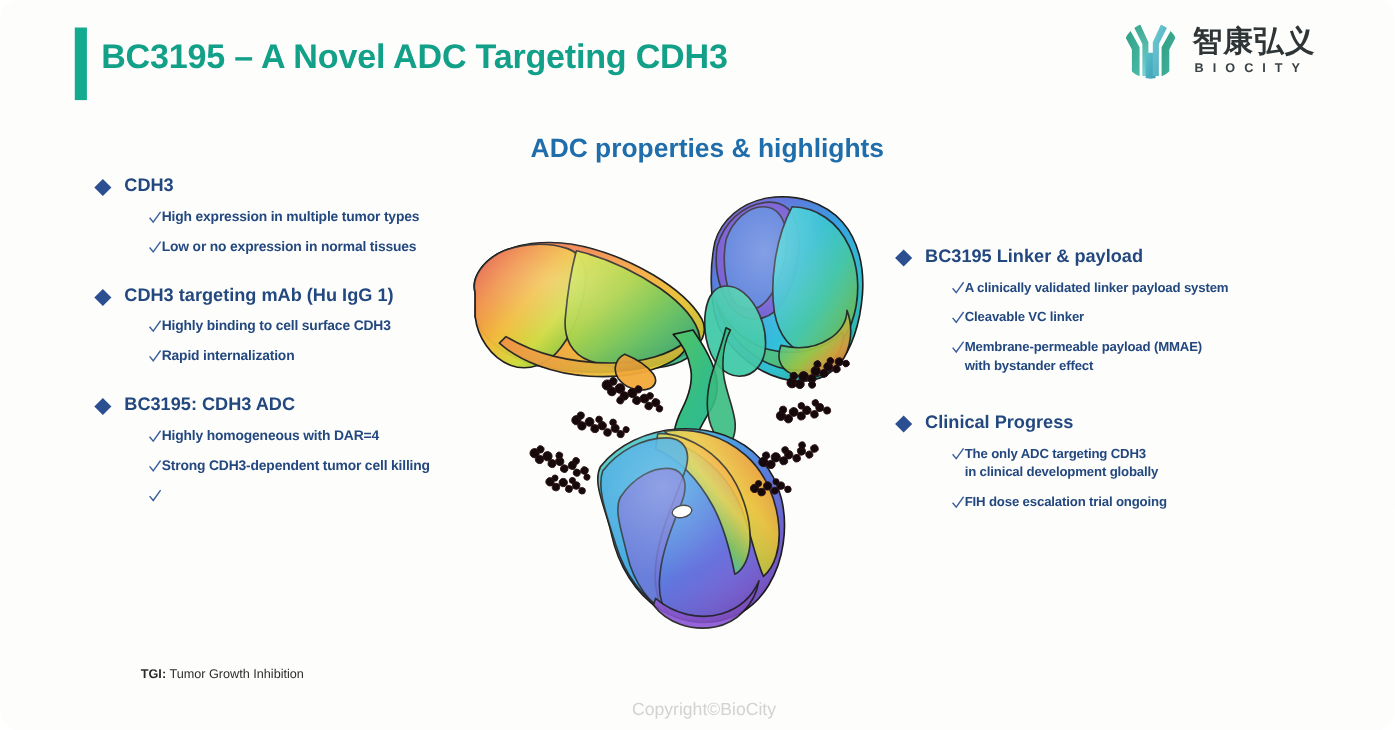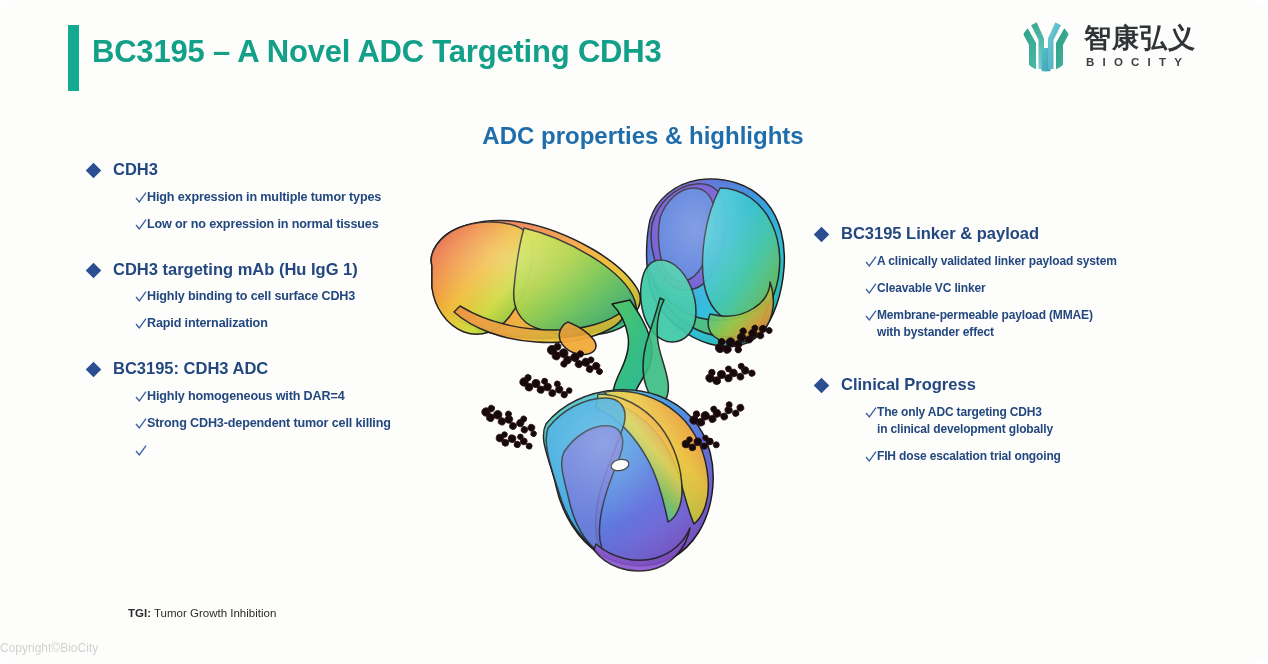--- a/index.html
+++ b/index.html
@@ -144,22 +144,23 @@
   #footnote {
     position: absolute;
     left: 128px; top: 584px;
     font-size: 11.5px;
     color: #2b2b2b;
     margin-top: 23px;
   }
   #footnote b { font-weight: bold; }
   #copyright {
     position: absolute;
-    left: 0; right: 0; bottom: 9px;
-    font-size: 12px;
+    left: 12px; right: 0; bottom: 9px;
+    text-align: center;
+    font-size: 16px;
     color: #d2d2d2;
   }
 </style>
 </head>
 <body>
 
 <div id="slide">
 
   <div id="accent-bar"></div>
   <div id="slide-title">BC3195 – A Novel ADC Targeting CDH3</div>

